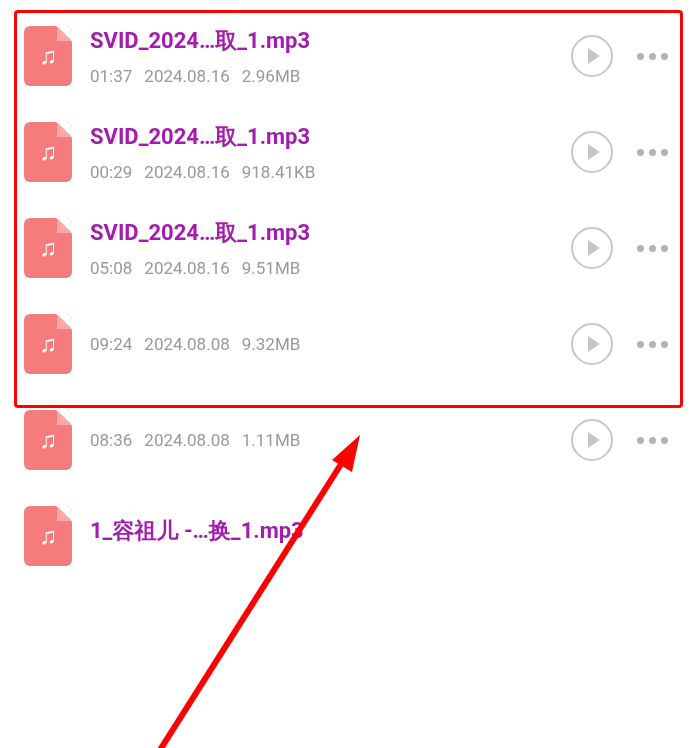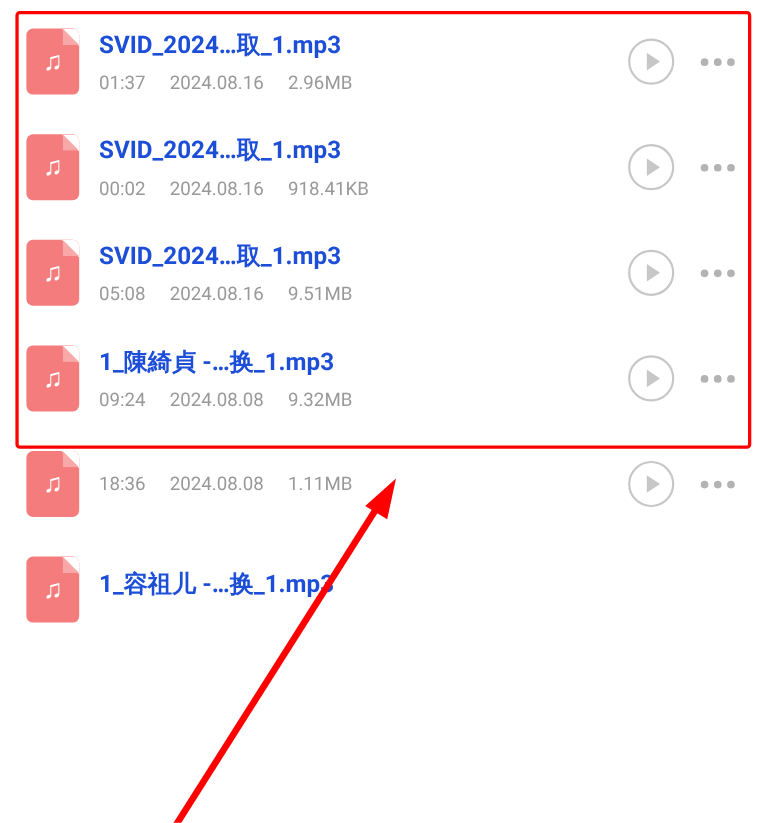--- a/index.html
+++ b/index.html
@@ -66,29 +66,29 @@
       color: #fff;
       font-size: 24px;
     }
     .file-info {
       flex: 1;
       min-width: 0;
     }
     .file-name {
       font-size: 22px;
       font-weight: 700;
-      color: #1d4ed8;
+      color: #a21caf;
       white-space: nowrap;
       overflow: hidden;
       text-overflow: ellipsis;
       margin-bottom: 10px;
     }
     .file-meta {
       display: flex;
-      gap: 22px;
+      gap: 12px;
       font-size: 17px;
       color: #999999;
     }
     .play-btn {
       flex-shrink: 0;
       width: 42px;
       height: 42px;
       border: 2px solid #c7c7c7;
       border-radius: 50%;
       display: flex;
@@ -177,21 +177,21 @@
   </div>
 
   <div class="file-row">
     <div class="file-icon-wrap">
       <div class="file-icon-bg"></div>
       <div class="music-note">♫</div>
     </div>
     <div class="file-info">
       <div class="file-name">SVID_2024…取_1.mp3</div>
       <div class="file-meta">
-        <span>00:02</span>
+        <span>00:29</span>
         <span>2024.08.16</span>
         <span>918.41KB</span>
       </div>
     </div>
     <div class="play-btn">
       <div class="play-triangle"></div>
     </div>
     <div class="more-btn">
       <div class="dot"></div>
         <div class="dot"></div>
@@ -221,21 +221,20 @@
         <div class="dot"></div>
     </div>
   </div>
 
   <div class="file-row">
     <div class="file-icon-wrap">
       <div class="file-icon-bg"></div>
       <div class="music-note">♫</div>
     </div>
     <div class="file-info">
-      <div class="file-name">1_陳綺貞 -…换_1.mp3</div>
       <div class="file-meta">
         <span>09:24</span>
         <span>2024.08.08</span>
         <span>9.32MB</span>
       </div>
     </div>
     <div class="play-btn">
       <div class="play-triangle"></div>
     </div>
     <div class="more-btn">
@@ -245,21 +244,21 @@
     </div>
   </div>
 
   <div class="file-row">
     <div class="file-icon-wrap">
       <div class="file-icon-bg"></div>
       <div class="music-note">♫</div>
     </div>
     <div class="file-info">
       <div class="file-meta">
-        <span>18:36</span>
+        <span>08:36</span>
         <span>2024.08.08</span>
         <span>1.11MB</span>
       </div>
     </div>
     <div class="play-btn">
       <div class="play-triangle"></div>
     </div>
     <div class="more-btn">
       <div class="dot"></div>
         <div class="dot"></div>

